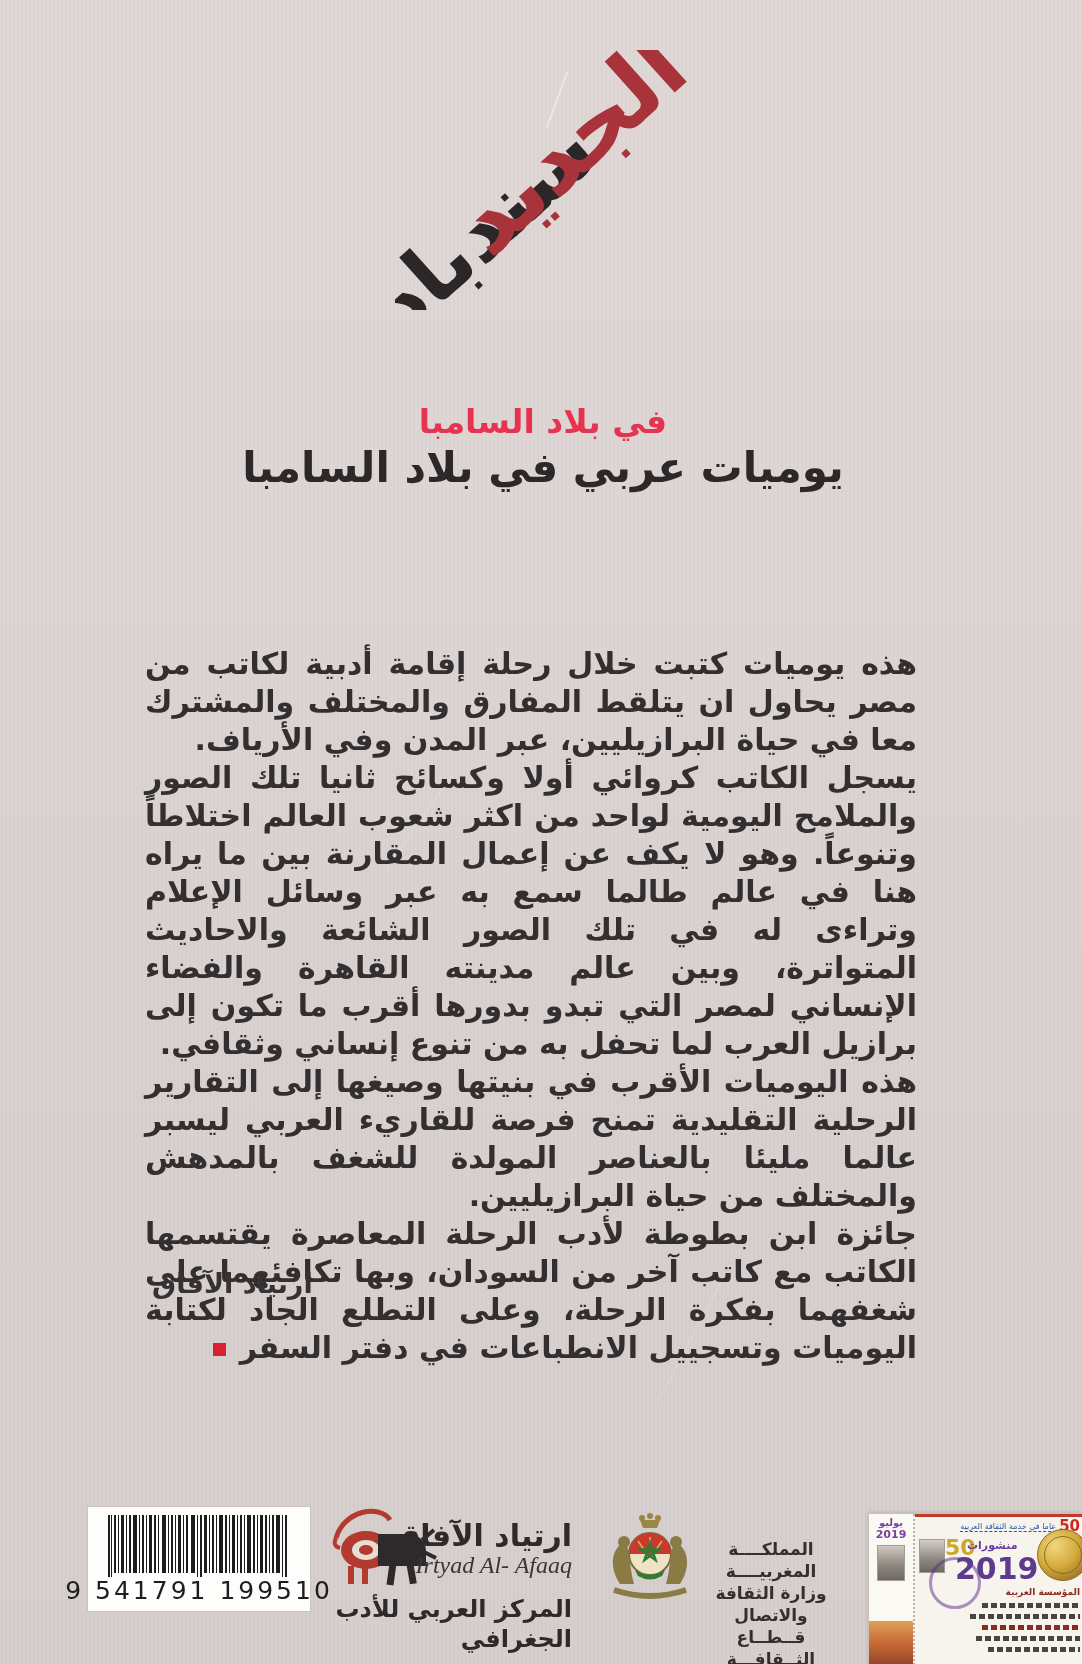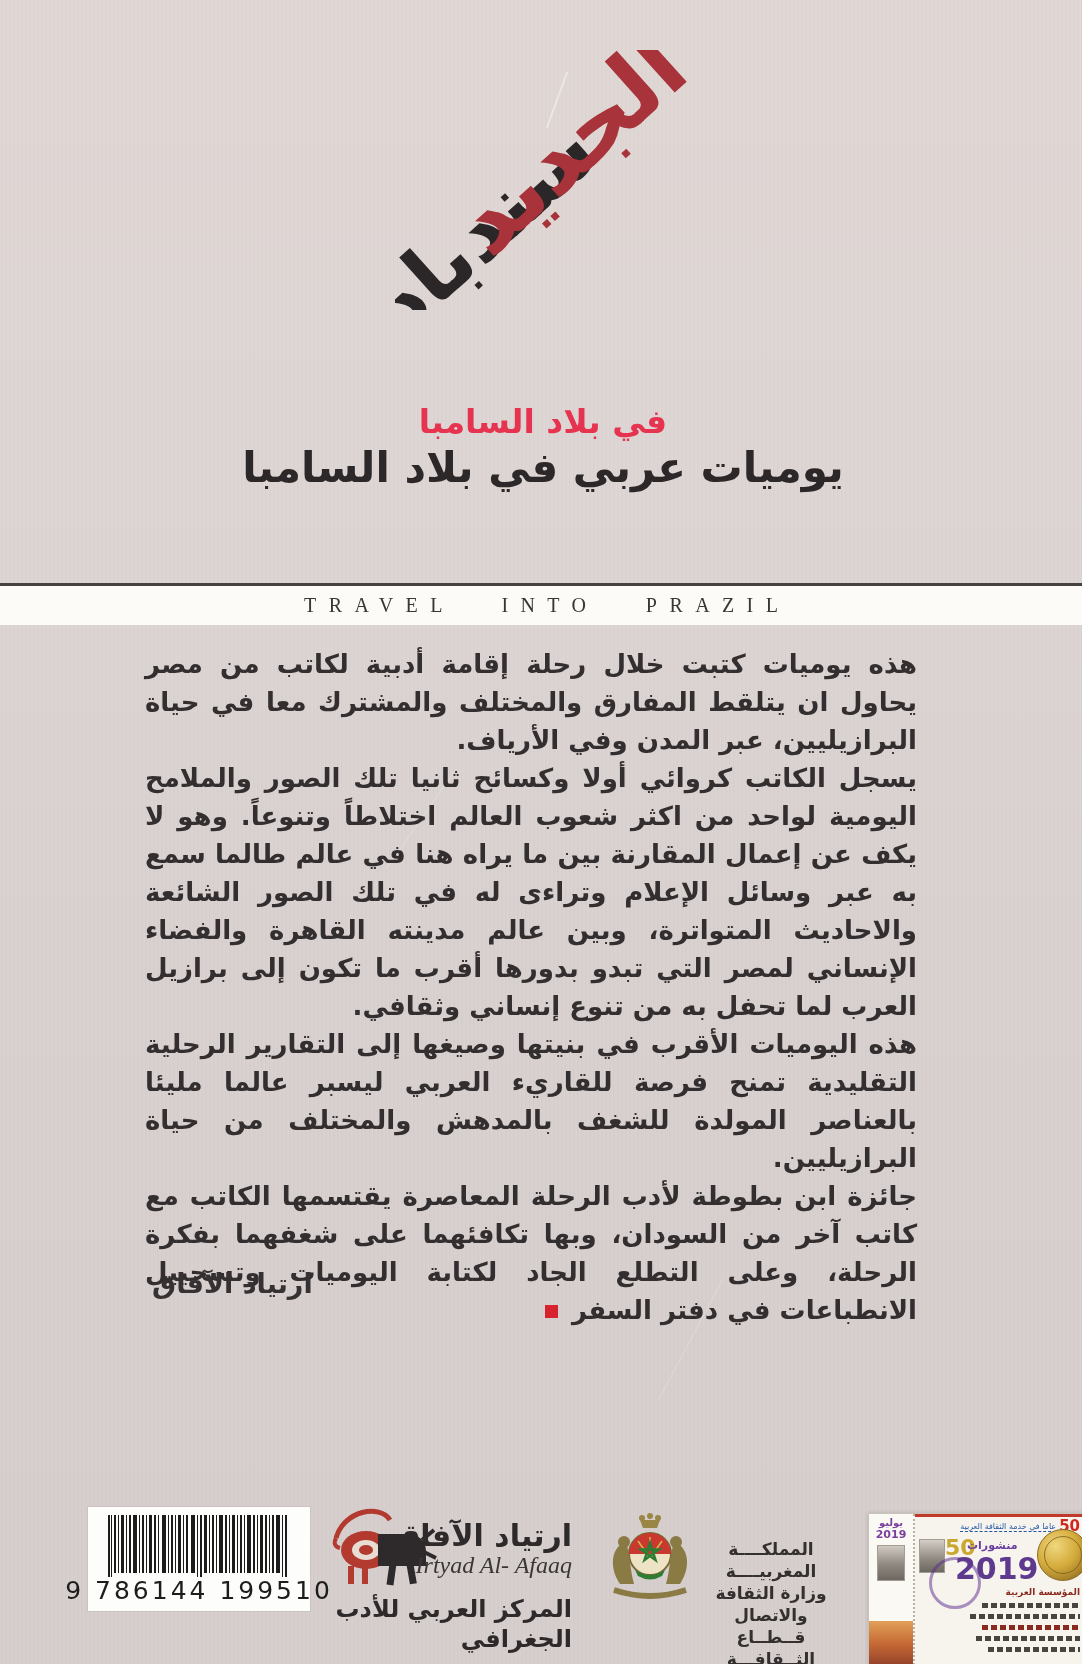--- a/index.html
+++ b/index.html
@@ -38,21 +38,21 @@
     font-family:"Liberation Serif",serif;
     font-size:20px;color:#3a3536;
     letter-spacing:.62em;word-spacing:1.5em;
     padding-left:.62em;white-space:nowrap;
   }
 
   
   .blurb{
     position:absolute;left:145px;top:645px;width:772px;
     direction:rtl;text-align:justify;text-align-last:right;
-    font-size:26px;line-height:38px;font-weight:600;color:#332e2f;
+    font-size:30px;line-height:38px;font-weight:600;color:#332e2f;
   }
   .blurb p{margin:0;}
   .end-bullet{
     display:inline-block;width:13px;height:13px;background:#d8232f;
     margin:0 14px 0 0;vertical-align:middle;
   }
 
   .series-note{
     position:absolute;left:152px;top:1268px;
     direction:rtl;font-size:27px;font-weight:700;color:#363132;
@@ -140,23 +140,20 @@
         <text x="0" y="0" transform="translate(196,118) rotate(-42)" text-anchor="middle" font-size="92" fill="#a8333b">الجديد</text>
       </g>
     </svg>
   </div>
 
   <div class="titles">
     <div class="title-red" dir="rtl">في بلاد السامبا</div>
     <div class="title-black" dir="rtl">يوميات عربي في بلاد السامبا</div>
   </div>
 
-  <div class="banner">
-    <span>TRAVEL INTO PRAZIL</span>
-  </div>
 
   <div class="blurb">
     <p>هذه يوميات كتبت خلال رحلة إقامة أدبية لكاتب من مصر يحاول ان يتلقط المفارق والمختلف والمشترك معا في حياة البرازيليين، عبر المدن وفي الأرياف.</p>
     <p>يسجل الكاتب كروائي أولا وكسائح ثانيا تلك الصور والملامح اليومية لواحد من اكثر شعوب العالم اختلاطاً وتنوعاً. وهو لا يكف عن إعمال المقارنة بين ما يراه هنا في عالم طالما سمع به عبر وسائل الإعلام وتراءى له في تلك الصور الشائعة والاحاديث المتواترة، وبين عالم مدينته القاهرة والفضاء الإنساني لمصر التي تبدو بدورها أقرب ما تكون إلى برازيل العرب لما تحفل به من تنوع إنساني وثقافي.</p>
     <p>هذه اليوميات الأقرب في بنيتها وصيغها إلى التقارير الرحلية التقليدية تمنح فرصة للقاريء العربي ليسبر عالما مليئا بالعناصر المولدة للشغف بالمدهش والمختلف من حياة البرازيليين.</p>
     <p><span>جائزة ابن بطوطة لأدب الرحلة المعاصرة يقتسمها الكاتب مع كاتب آخر من السودان، وبها تكافئهما على شغفهما بفكرة الرحلة، وعلى التطلع الجاد لكتابة اليوميات وتسجييل الانطباعات في دفتر السفر</span><span class="end-bullet"></span></p>
   </div>
 
   <div class="series-note">ارتياد الآفاق</div>
 
@@ -203,21 +200,21 @@
           <rect x="149" width="1" height="58"></rect>
           <rect x="152" width="3" height="58"></rect>
         <rect x="157" width="2" height="58"></rect>
           <rect x="161" width="1" height="58"></rect>
           <rect x="164" width="2" height="58"></rect>
         <rect x="168" width="4" height="58"></rect>
           <rect x="174" width="1" height="62"></rect>
           <rect x="177" width="2" height="62"></rect>
       </g>
     </svg>
-    <div class="barcode-num">9 786144 199510</div>
+    <div class="barcode-num">9 541791 199510</div>
   </div>
 
   <div class="bull-logo">
     <svg width="108" height="88" viewBox="0 0 108 88">
       <path d="M6 38 C14 10 50 4 60 20" stroke="#b23a2e" stroke-width="5" fill="none"></path>
       <path d="M6 38 q-4 8 4 10" stroke="#b23a2e" stroke-width="4" fill="none"></path>
       <ellipse cx="36" cy="50" rx="25" ry="19" fill="#b23a2e"></ellipse>
       <ellipse cx="36" cy="50" rx="14" ry="10" fill="#e8ddd2"></ellipse>
       <ellipse cx="36" cy="50" rx="7" ry="5" fill="#b23a2e"></ellipse>
       <path d="M48 34 h34 q14 4 14 18 v14 h-48 z" fill="#2e2a2b"></path>

